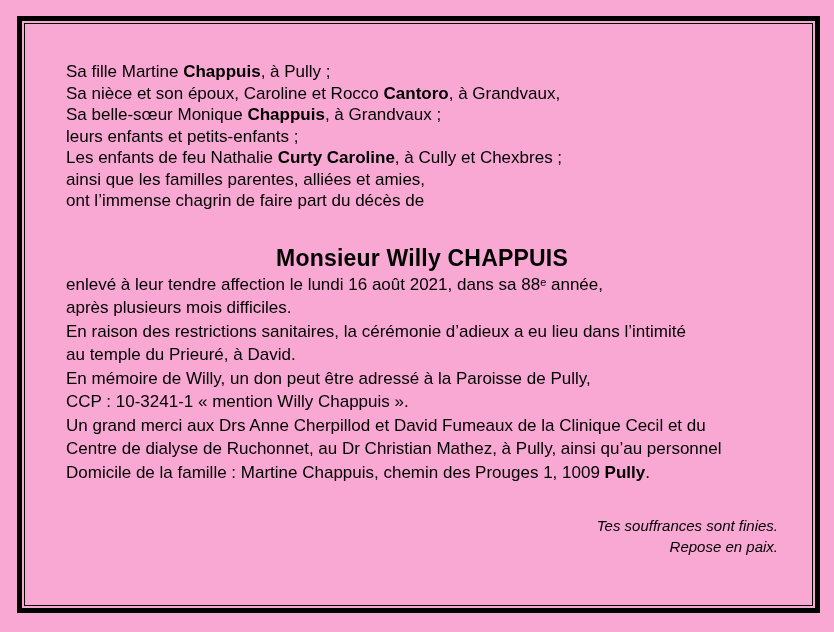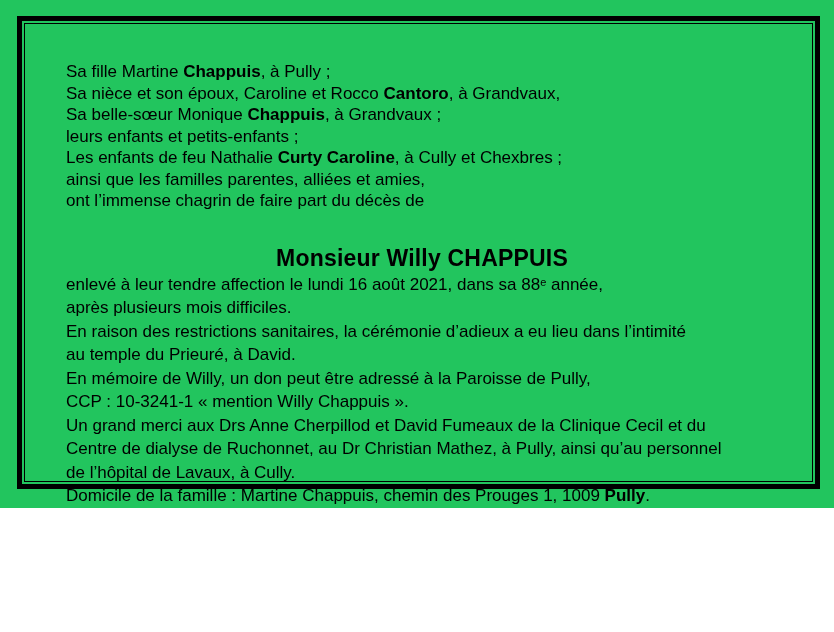--- a/index.html
+++ b/index.html
@@ -1,16 +1,16 @@
 <!DOCTYPE html>
 <html><head>
 <meta charset="utf-8">
 <style>
   html,body{margin:0;padding:0;background:#ffffff;}
-  .page{position:relative;width:834px;height:508px;background:#22c55e;overflow:hidden;
+  .page{position:relative;width:834px;height:632px;background:#f9a8d4;overflow:hidden;
         font-family:"Liberation Sans","DejaVu Sans",sans-serif;color:#000;}
   .frame{position:absolute;left:17px;top:16px;right:14px;bottom:19px;border:5px solid #000;}
   .inner{position:absolute;inset:2px;border:1px solid #000;}
   .content{position:absolute;inset:0;padding:37px 34px 0 41px;}
   .para .line{font-size:17px;line-height:21.5px;white-space:pre;}
   .b{font-weight:bold;}
   .sup{font-size:11px;vertical-align:4px;}
   .title{margin:32px 0 0 0;font-size:23px;line-height:28px;font-weight:bold;text-align:center;
          letter-spacing:0.2px;}
   .details{}
@@ -39,24 +39,24 @@
 
         <div class="para details">
           <div class="line"><span>enlevé à leur tendre affection le lundi 16 août 2021, dans sa 88</span><span class="sup">e</span><span class="b"></span><span> année,</span></div>
           <div class="line"><span>après plusieurs mois difficiles.</span><span class="sup"></span><span class="b"></span><span></span></div>
           <div class="line"><span>En raison des restrictions sanitaires, la cérémonie d’adieux a eu lieu dans l’intimité</span><span class="sup"></span><span class="b"></span><span></span></div>
           <div class="line"><span>au temple du Prieuré, à David.</span><span class="sup"></span><span class="b"></span><span></span></div>
           <div class="line"><span>En mémoire de Willy, un don peut être adressé à la Paroisse de Pully,</span><span class="sup"></span><span class="b"></span><span></span></div>
           <div class="line"><span>CCP : 10-3241-1 « mention Willy Chappuis ».</span><span class="sup"></span><span class="b"></span><span></span></div>
           <div class="line"><span>Un grand merci aux Drs Anne Cherpillod et David Fumeaux de la Clinique Cecil et du</span><span class="sup"></span><span class="b"></span><span></span></div>
           <div class="line"><span>Centre de dialyse de Ruchonnet, au Dr Christian Mathez, à Pully, ainsi qu’au personnel</span><span class="sup"></span><span class="b"></span><span></span></div>
-          <div class="line"><span>de l’hôpital de Lavaux, à Cully.</span><span class="sup"></span><span class="b"></span><span></span></div>
           <div class="line"><span>Domicile de la famille : Martine Chappuis, chemin des Prouges 1, 1009 </span><span class="sup"></span><span class="b">Pully</span><span>.</span></div>
         </div>
 
         <div class="epitaph">
+          <div class="line">Tes souffrances sont finies.</div>
           <div class="line">Repose en paix.</div>
         </div>
 
       </div>
     </div>
   </div>
 </div>
 
 </body></html>

